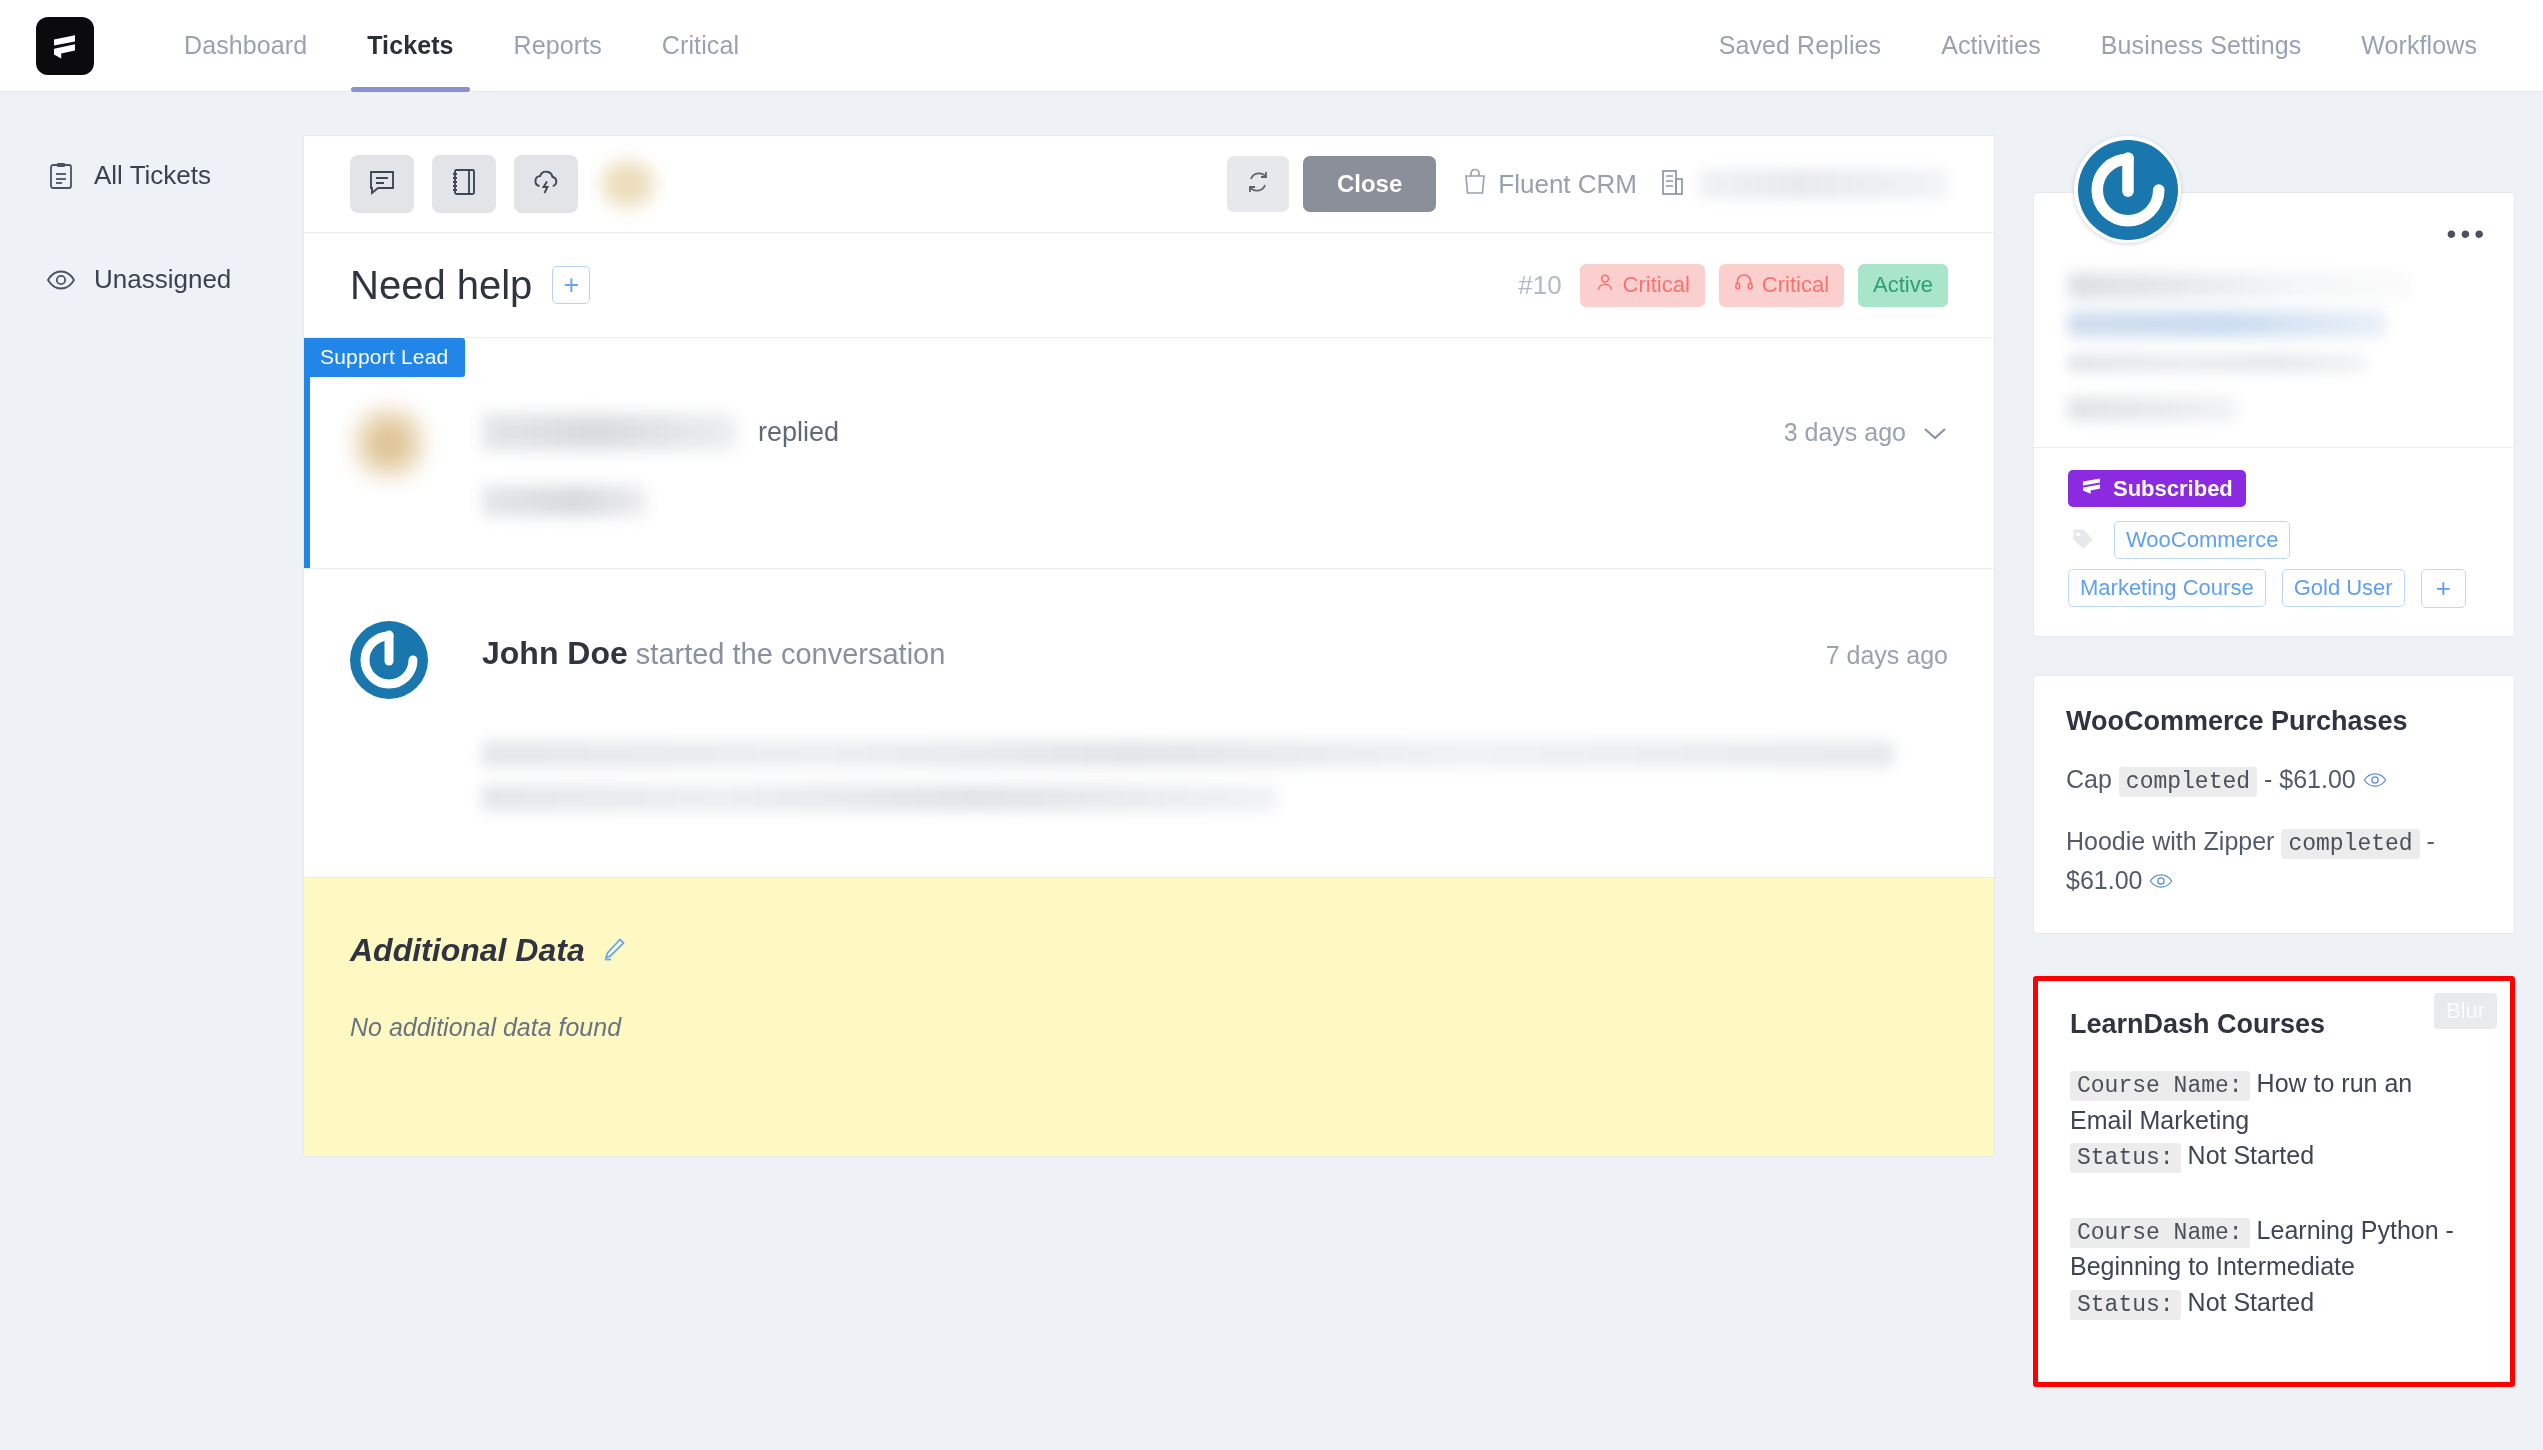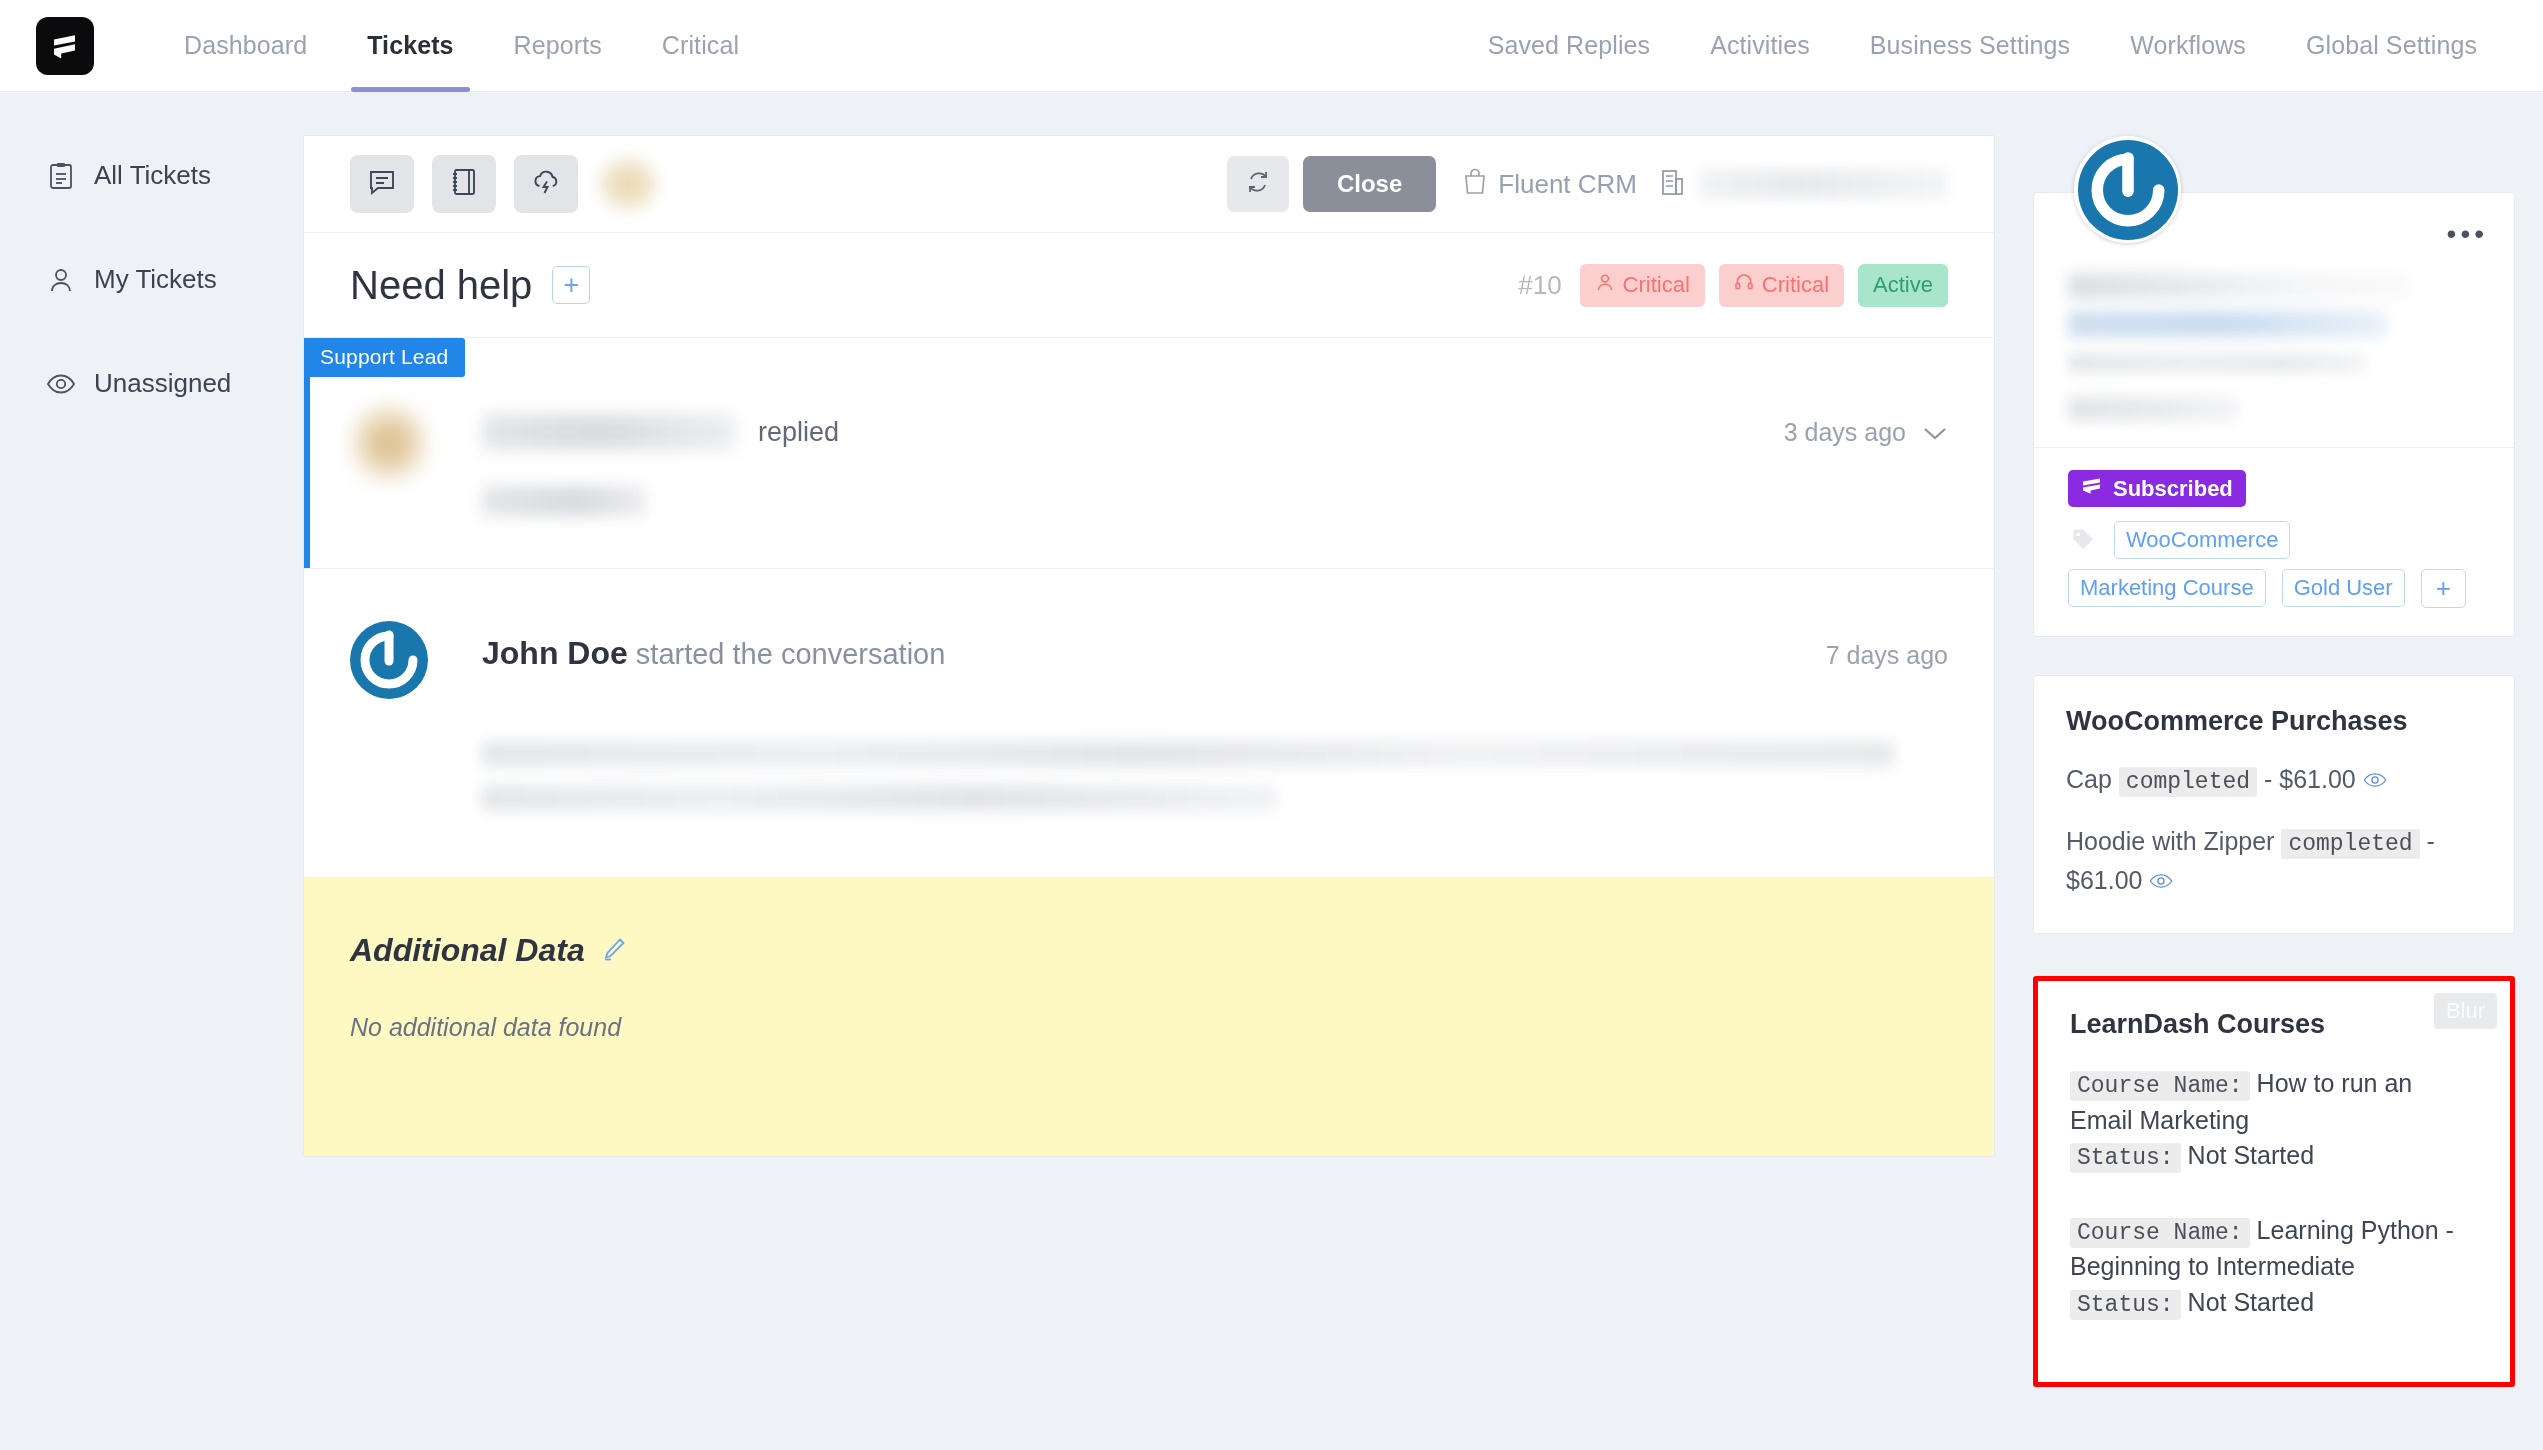--- a/index.html
+++ b/index.html
@@ -235,49 +235,39 @@
     <div class="nav-item active">Tickets</div>
     <div class="nav-item">Reports</div>
     <div class="nav-item">Critical</div>
   </div>
 
   <div class="nav-right">
     <div class="nav-item">Saved Replies</div>
     <div class="nav-item">Activities</div>
     <div class="nav-item">Business Settings</div>
     <div class="nav-item">Workflows</div>
-    <div class="nav-item">Global Settings</div>
   </div>
 </div>
 
 <div class="page">
 
   <div class="sidebar">
     <div class="side-item">
       <span class="side-ico">
         <svg width="26" height="28" viewBox="0 0 26 28" fill="none" stroke="#4b5160" stroke-width="1.8">
           <rect x="3" y="3" width="20" height="23" rx="2"></rect>
           <rect x="9" y="1" width="8" height="4" rx="1" fill="#4b5160" stroke="none"></rect>
           <line x1="8" y1="12" x2="18" y2="12"></line>
             <line x1="8" y1="17" x2="18" y2="17"></line>
             <line x1="8" y1="21" x2="14" y2="21"></line>
         </svg>
       </span>
       <span>All Tickets</span>
     </div>
 
-    <div class="side-item">
-      <span class="side-ico">
-        <svg width="26" height="28" viewBox="0 0 26 28" fill="none" stroke="#4b5160" stroke-width="1.8">
-          <circle cx="13" cy="9" r="5"></circle>
-          <path d="M4 25c0-5 4-8 9-8s9 3 9 8"></path>
-        </svg>
-      </span>
-      <span>My Tickets</span>
-    </div>
 
     <div class="side-item">
       <span class="side-ico">
         <svg width="30" height="22" viewBox="0 0 30 22" fill="none" stroke="#4b5160" stroke-width="1.8">
           <path d="M2 11C5.5 5 10 2.5 15 2.5S24.5 5 28 11c-3.5 6-8 8.5-13 8.5S5.5 17 2 11Z"></path>
           <circle cx="15" cy="11" r="4.2"></circle>
         </svg>
       </span>
       <span>Unassigned</span>
     </div>

